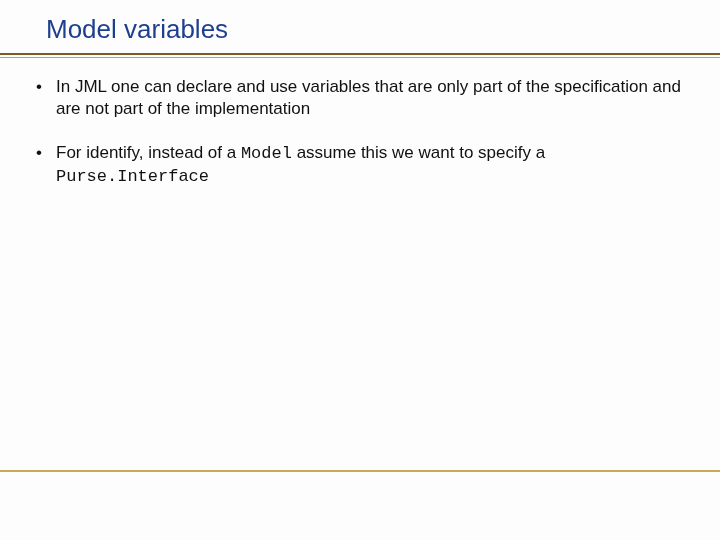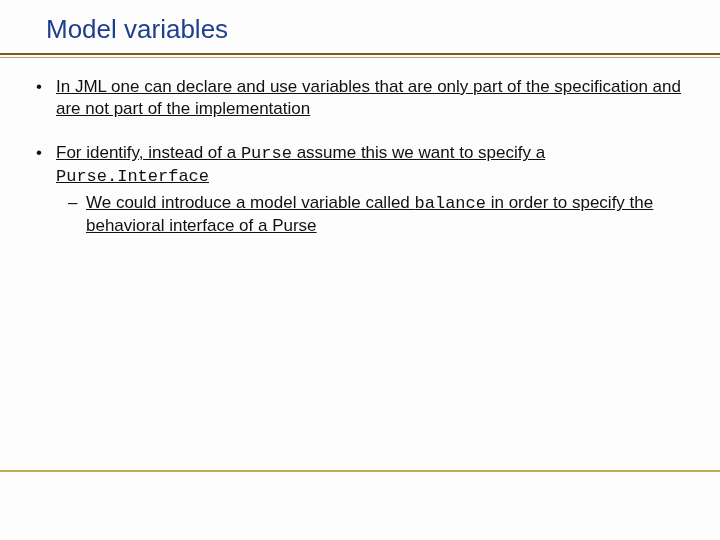--- a/index.html
+++ b/index.html
@@ -40,21 +40,20 @@
   }
   ul.outer {
     list-style: none;
     margin: 0;
     padding: 0;
   }
   ul.outer > li {
     position: relative;
     padding-left: 26px;
     margin-bottom: 22px;
-    text-decoration: underline;
   }
   ul.outer > li::before {
     content: "•";
     position: absolute;
     left: 6px;
     top: 0;
     font-size: 17px;
   }
   ul.inner {
     list-style: none;
@@ -94,26 +93,23 @@
   <div class="rule-light"></div>
 
   <div class="content">
     <ul class="outer">
 
       <li>
         <span>In JML one can declare and use variables that are only part of the specification and are not part of the implementation</span>
       </li>
 
       <li>
-        <span>For identify, instead of a </span><span class="mono">Purse</span><span> assume this we want to specify a </span><span class="mono">Purse.Interface</span>
+        <span>For identify, instead of a </span><span class="mono">Model</span><span> assume this we want to specify a </span><span class="mono">Purse.Interface</span>
 
         <ul class="inner">
-          <li>
-            <span>We could introduce a model variable called </span><span class="mono">balance</span><span> in order to specify the behavioral interface of a Purse</span>
-          </li>
         </ul>
       </li>
 
     </ul>
   </div>
 
   <div class="footer-line"></div>
 </div>
 
 </body></html>

